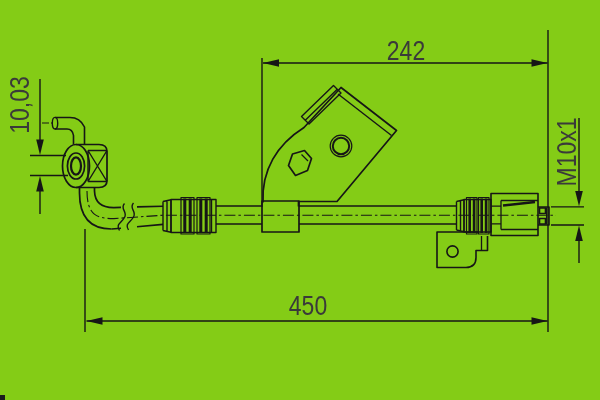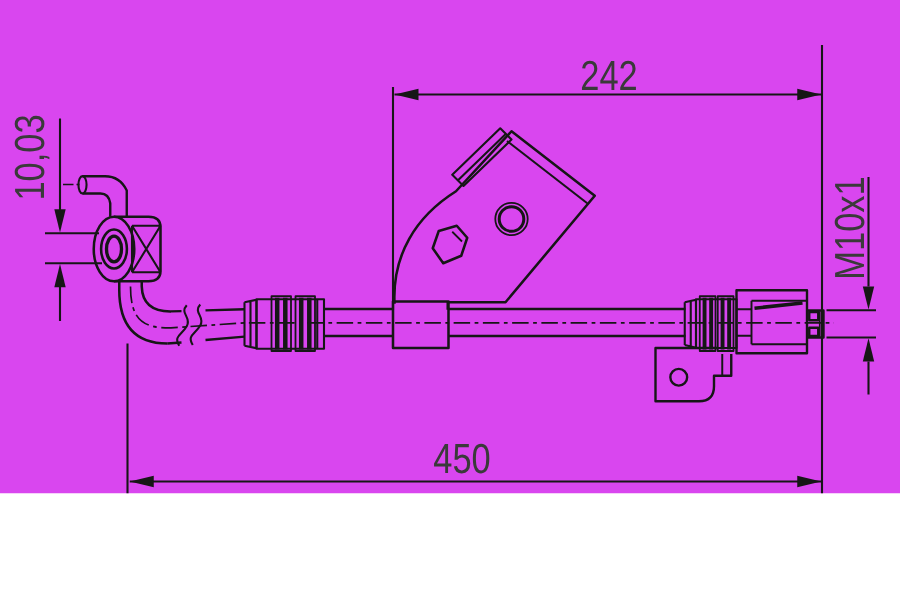--- a/index.html
+++ b/index.html
@@ -1,17 +1,17 @@
 <!DOCTYPE html>
 <html><head>
 <meta charset="utf-8">
 <style>
   html,body{margin:0;padding:0;background:#ffffff;}
   .stage{
-    position:relative;width:600px;height:329px;background:#d946ef;overflow:hidden;
+    position:relative;width:600px;height:400px;background:#84cc16;overflow:hidden;
     font-family:"Liberation Sans", sans-serif;
     text-decoration:underline;
   }
   .stage svg{position:absolute;left:0;top:0;}
   .dim-label{
     position:absolute;font-size:28px;line-height:1;color:#3a3a3a;white-space:nowrap;
     transform-origin:center center;
   }
   .lab-242{left:406px;top:51px;transform:translate(-50%,-50%) scaleX(0.82);}
   .lab-450{left:308px;top:306px;transform:translate(-50%,-50%) scaleX(0.82);}

